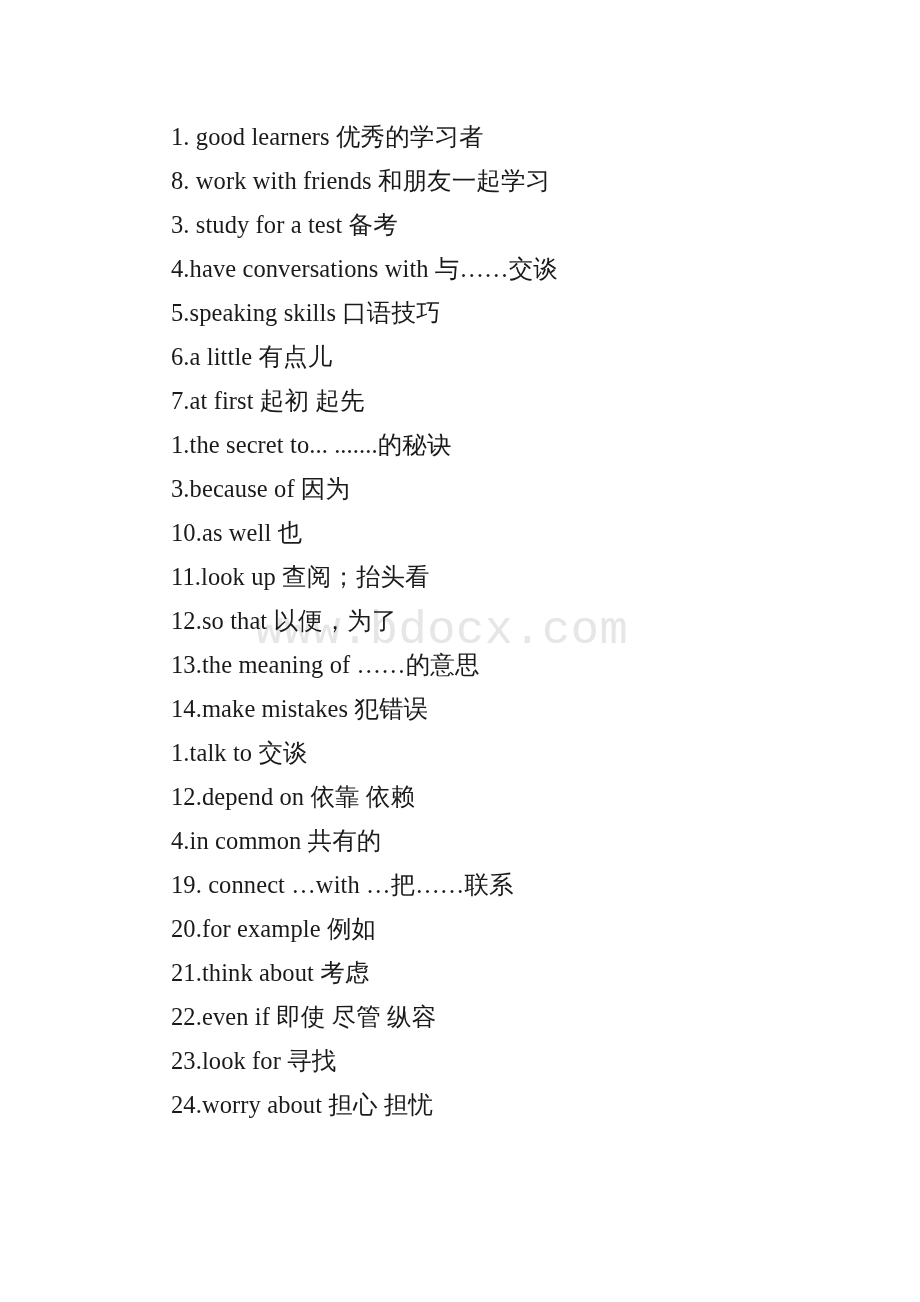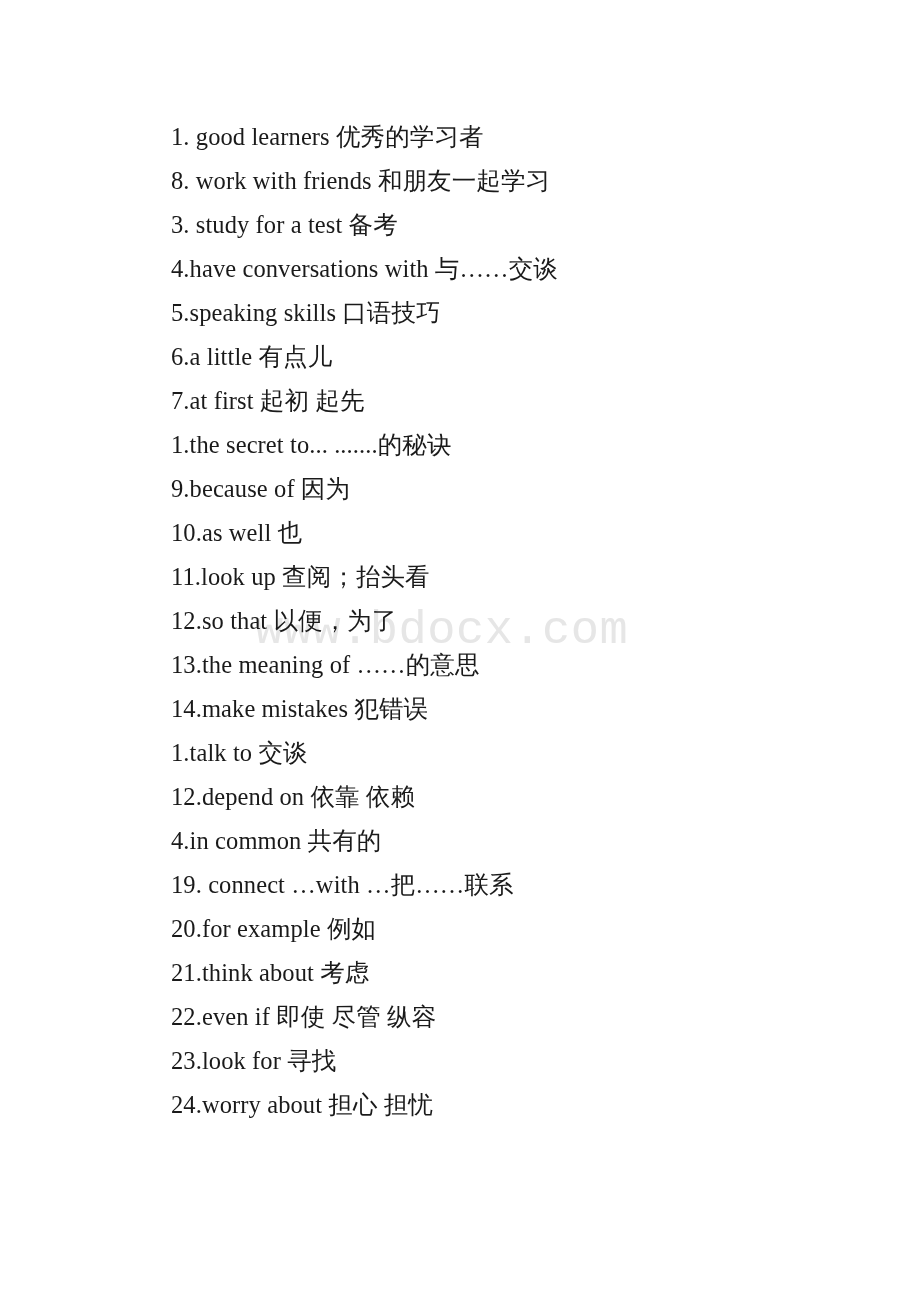--- a/index.html
+++ b/index.html
@@ -56,21 +56,21 @@
 
   <ol id="vocab-list">
       <li class="vocab-entry">1. good learners 优秀的学习者</li>
       <li class="vocab-entry">8. work with friends 和朋友一起学习</li>
       <li class="vocab-entry">3. study for a test 备考</li>
       <li class="vocab-entry">4.have conversations with 与……交谈</li>
       <li class="vocab-entry">5.speaking skills 口语技巧</li>
       <li class="vocab-entry">6.a little 有点儿</li>
       <li class="vocab-entry">7.at first 起初 起先</li>
       <li class="vocab-entry">1.the secret to... .......的秘诀</li>
-      <li class="vocab-entry">9.because of 因为</li>
+      <li class="vocab-entry">3.because of 因为</li>
       <li class="vocab-entry">10.as well 也</li>
       <li class="vocab-entry">11.look up 查阅；抬头看</li>
       <li class="vocab-entry">12.so that 以便，为了</li>
       <li class="vocab-entry">13.the meaning of ……的意思</li>
       <li class="vocab-entry">14.make mistakes 犯错误</li>
       <li class="vocab-entry">1.talk to 交谈</li>
       <li class="vocab-entry">12.depend on 依靠 依赖</li>
       <li class="vocab-entry">4.in common 共有的</li>
       <li class="vocab-entry">19. connect …with …把……联系</li>
       <li class="vocab-entry">20.for example 例如</li>

